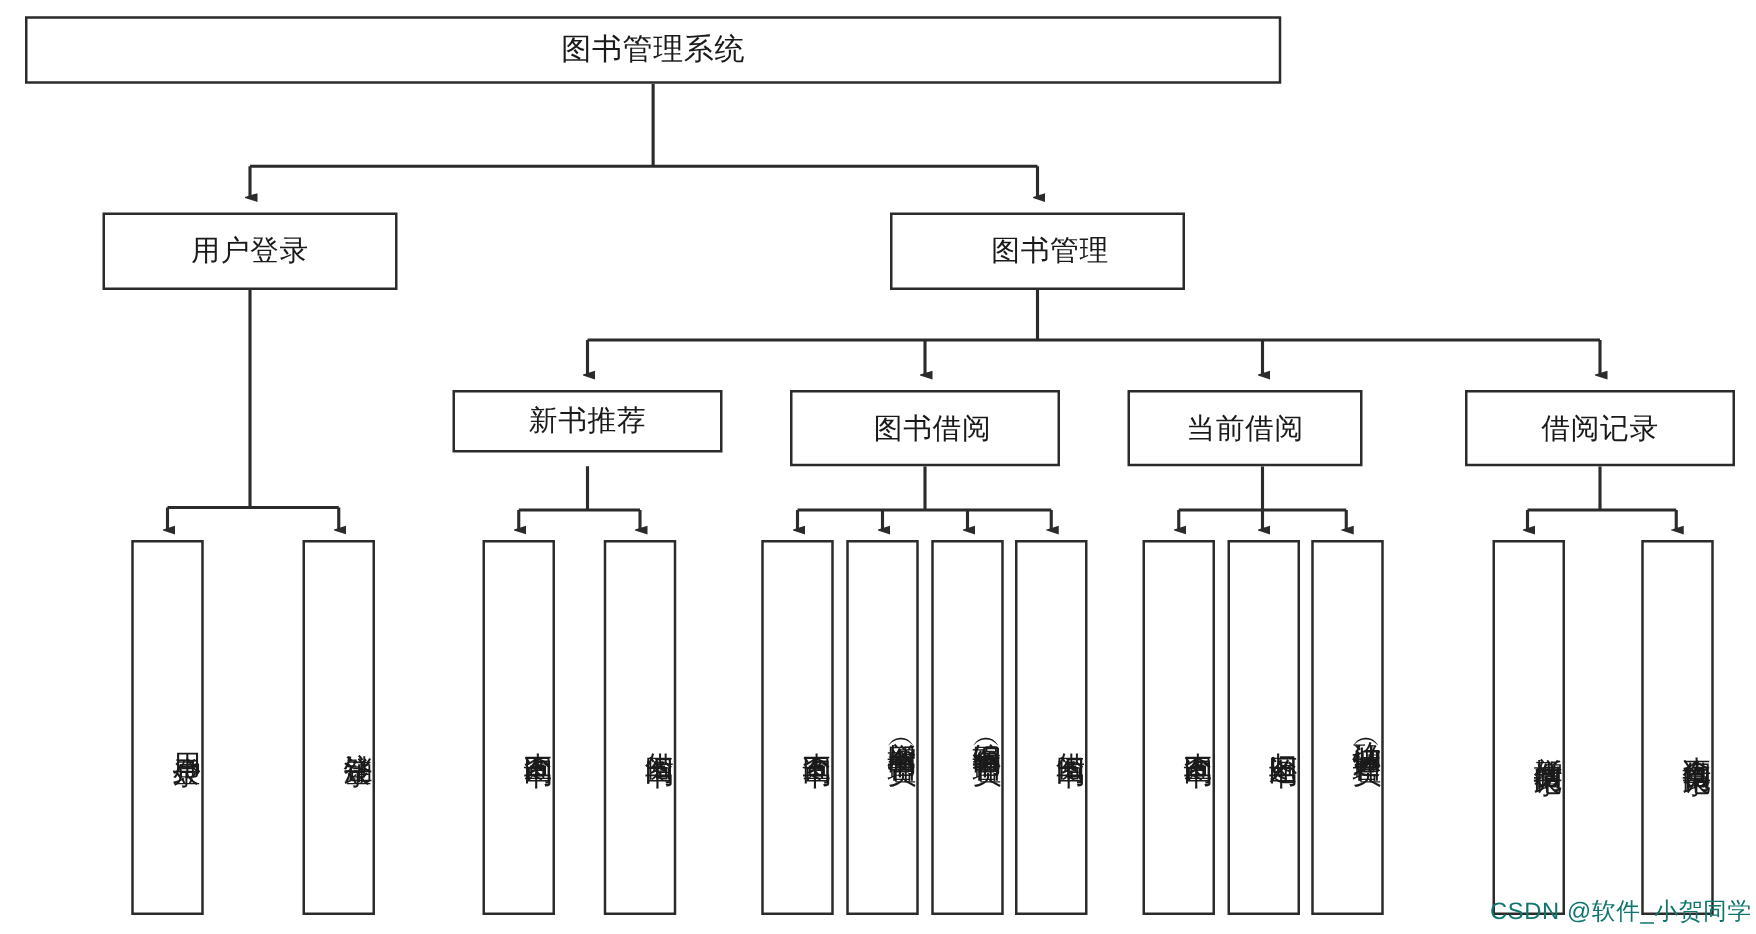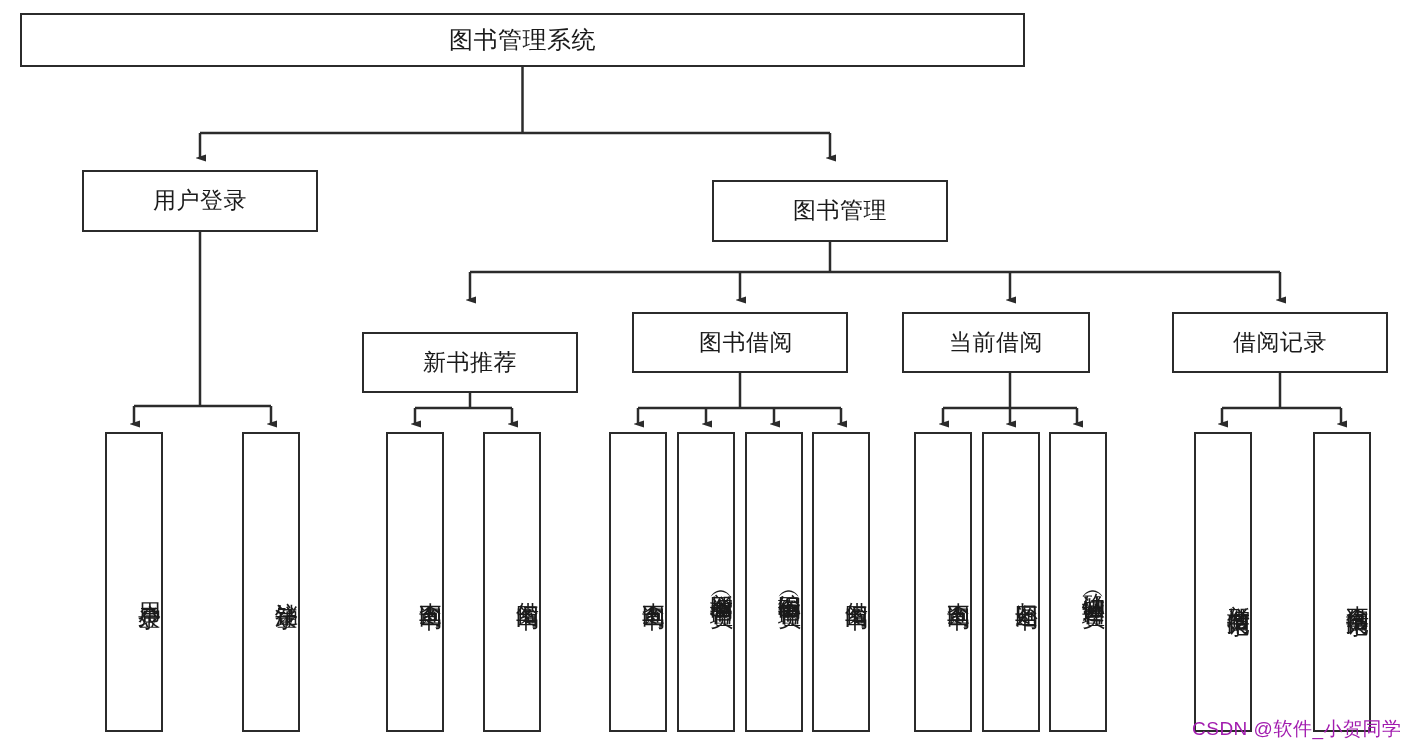--- a/index.html
+++ b/index.html
@@ -57,21 +57,21 @@
   }
   .node.v > .vtext {
     writing-mode: vertical-rl;
     text-orientation: upright;
     display: block;
     white-space: nowrap;
   }
   .watermark {
     position: absolute;
     font-size: 19px;
-    color: #a21caf;
+    color: #0f766e;
     white-space: nowrap;
     letter-spacing: 0.5px;
     pointer-events: none;
   }
 </style>
 </head>
 <body>
 
 <div id="canvas">
 
@@ -123,23 +123,23 @@
       <path d="M1222,408 L1341,408"></path>
       <path d="M1222,408 L1222,424" marker-end="url(#arrow)"></path>
       <path d="M1341,408 L1341,424" marker-end="url(#arrow)"></path>
     </g>
   </svg>
 
   <div class="node h title" style="left:20px; top:13px; width:1005px; height:54px;">图书管理系统</div>
 
   <div class="node h" style="left:82px; top:170px; width:236px; height:62px;">用户登录</div>
 
-  <div class="node h" style="left:712px; top:180px; width:236px; height:62px;padding-left:20px;">图书管理</div>
+  <div class="node h" style="left:712px; top:170px; width:236px; height:62px;padding-left:20px;">图书管理</div>
 
-  <div class="node h" style="left:362px; top:312px; width:216px; height:61px;margin-top:20px;">新书推荐</div>
+  <div class="node h" style="left:362px; top:312px; width:216px; height:50px;">新书推荐</div>
 
   <div class="node h" style="left:632px; top:312px; width:216px; height:61px;padding-left:12px;">图书借阅</div>
 
   <div class="node h" style="left:902px; top:312px; width:188px; height:61px;">当前借阅</div>
 
   <div class="node h" style="left:1172px; top:312px; width:216px; height:61px;">借阅记录</div>
 
   <div class="node v" style="left:105px; top:432px; width:58px; height:300px;">
     <span class="vtext">用户登录</span>
   </div>

